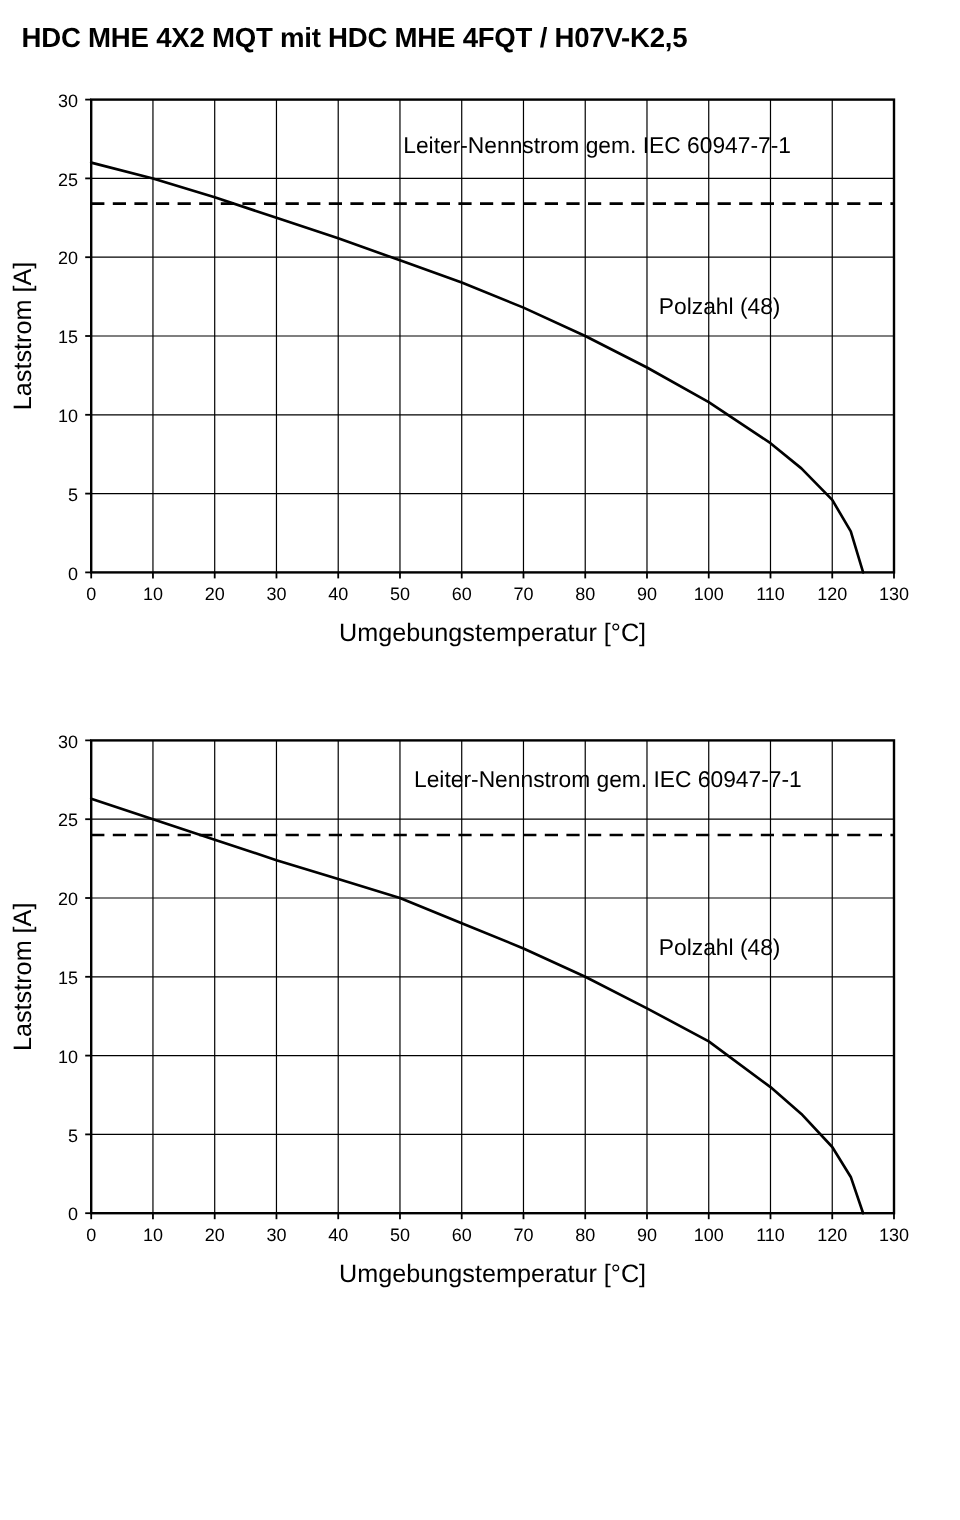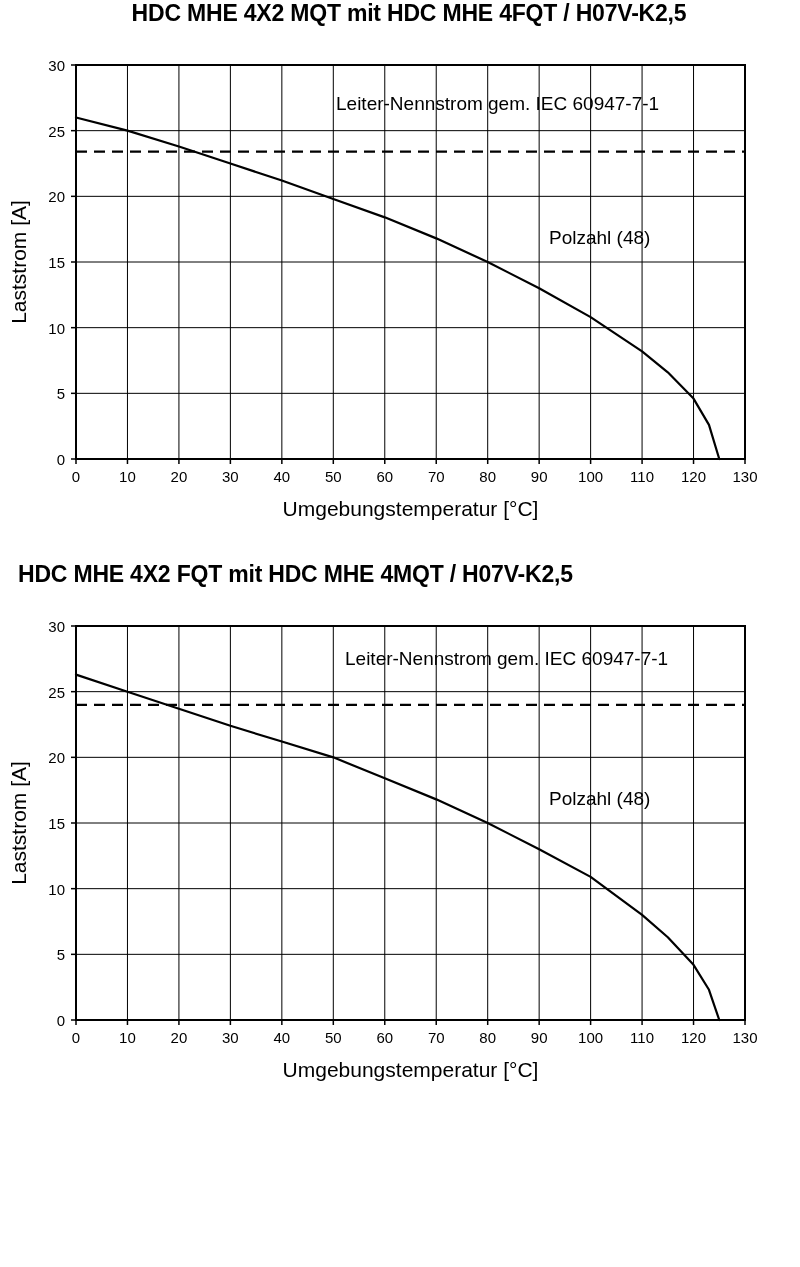--- a/index.html
+++ b/index.html
@@ -53,21 +53,21 @@
   .annot {
     font-family: "Liberation Sans", sans-serif;
     font-size: 19px;
   }
 </style>
 </head>
 <body>
 
 <div class="page">
 
-  <div class="chart-block" style="padding-top:0;text-align:center;">
+  <div class="chart-block" style="padding-top:18px;">
     <div class="chart-title">HDC MHE 4X2 MQT mit HDC MHE 4FQT / H07V-K2,5</div>
     <div class="chart-area">
       <svg id="svg1" width="800" height="520" viewBox="0 0 800 520">
           <line x1="127.46153846153847" y1="38" x2="127.46153846153847" y2="432" stroke="#000" stroke-width="1"></line>
           <line x1="178.92307692307693" y1="38" x2="178.92307692307693" y2="432" stroke="#000" stroke-width="1"></line>
           <line x1="230.3846153846154" y1="38" x2="230.3846153846154" y2="432" stroke="#000" stroke-width="1"></line>
           <line x1="281.84615384615387" y1="38" x2="281.84615384615387" y2="432" stroke="#000" stroke-width="1"></line>
           <line x1="333.3076923076923" y1="38" x2="333.3076923076923" y2="432" stroke="#000" stroke-width="1"></line>
           <line x1="384.7692307692308" y1="38" x2="384.7692307692308" y2="432" stroke="#000" stroke-width="1"></line>
           <line x1="436.2307692307692" y1="38" x2="436.2307692307692" y2="432" stroke="#000" stroke-width="1"></line>
@@ -128,21 +128,20 @@
           <text x="65" y="44" text-anchor="end" class="tick-label" fill="#000">30</text>
           <text x="410.5" y="489" text-anchor="middle" class="axis-label" fill="#000">Umgebungstemperatur [°C]</text>
           <text x="0" y="0" text-anchor="middle" class="axis-label" fill="#000" transform="translate(26,235) rotate(-90)">Laststrom [A]</text>
           <text x="336" y="82.68" class="annot" fill="#000">Leiter-Nennstrom gem. IEC 60947-7-1</text>
           <text x="549" y="216.61333333333334" class="annot" fill="#000">Polzahl (48)</text>
         </svg>
     </div>
   </div>
 
   <div class="chart-block" style="padding-top:14px;">
-    <div class="chart-title">HDC MHE 4X2 FQT mit HDC MHE 4MQT / H07V-K2,5</div>
     <div class="chart-area second">
       <svg id="svg2" width="800" height="520" viewBox="0 0 800 520">
           <line x1="127.46153846153847" y1="38" x2="127.46153846153847" y2="432" stroke="#000" stroke-width="1"></line>
           <line x1="178.92307692307693" y1="38" x2="178.92307692307693" y2="432" stroke="#000" stroke-width="1"></line>
           <line x1="230.3846153846154" y1="38" x2="230.3846153846154" y2="432" stroke="#000" stroke-width="1"></line>
           <line x1="281.84615384615387" y1="38" x2="281.84615384615387" y2="432" stroke="#000" stroke-width="1"></line>
           <line x1="333.3076923076923" y1="38" x2="333.3076923076923" y2="432" stroke="#000" stroke-width="1"></line>
           <line x1="384.7692307692308" y1="38" x2="384.7692307692308" y2="432" stroke="#000" stroke-width="1"></line>
           <line x1="436.2307692307692" y1="38" x2="436.2307692307692" y2="432" stroke="#000" stroke-width="1"></line>
           <line x1="487.69230769230774" y1="38" x2="487.69230769230774" y2="432" stroke="#000" stroke-width="1"></line>

